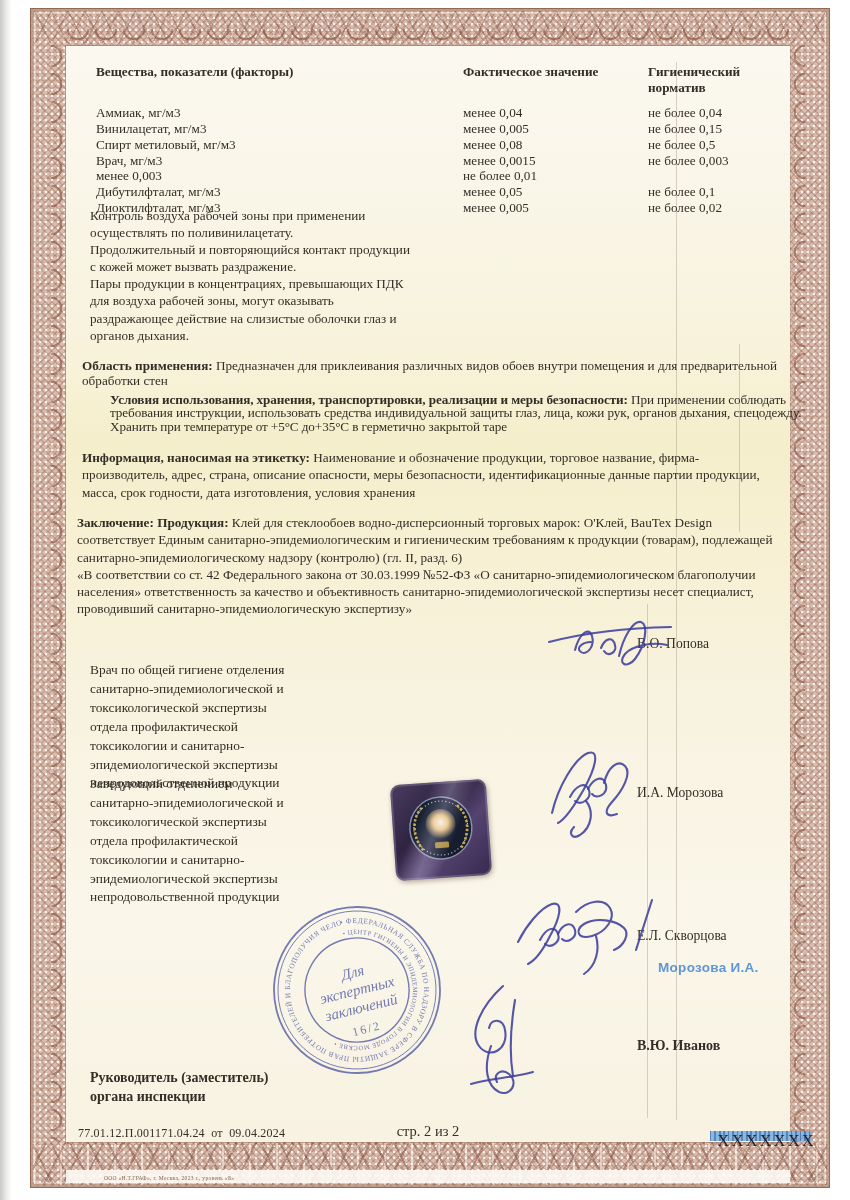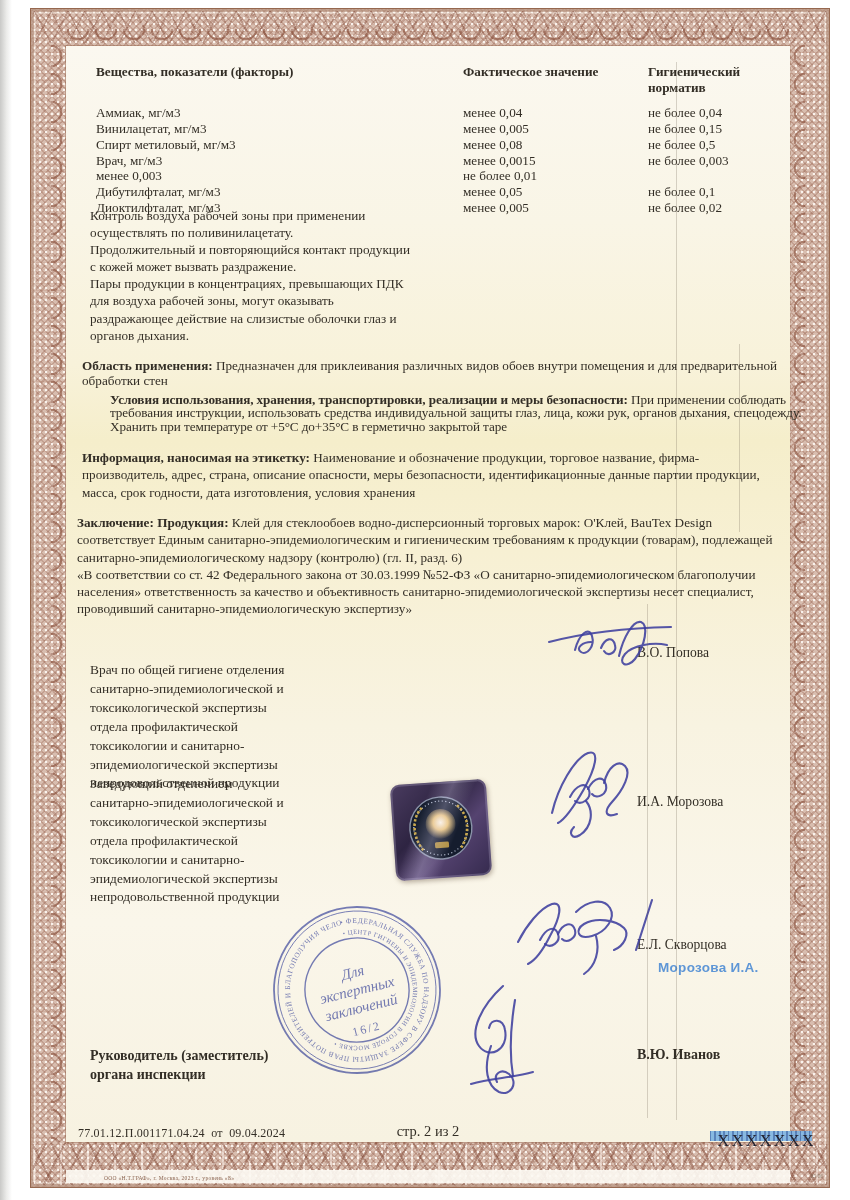--- a/index.html
+++ b/index.html
@@ -58,22 +58,22 @@
   .thead{font-weight:bold;margin-bottom:10px;}
   
   .notes{left:24px;top:161px;width:420px;font-size:13.2px;line-height:17.1px;}
   .sec-obl{left:16px;top:313px;width:706px;font-size:13.2px;line-height:14.5px;}
   .sec-usl{left:16px;top:347px;width:710px;font-size:13.2px;line-height:13.4px;letter-spacing:-.1px;margin-left:28px;}
   .sec-info{left:16px;top:403px;width:700px;font-size:13.2px;line-height:17.3px;}
   .sec-concl{left:11px;top:468px;width:712px;font-size:13.2px;line-height:17.3px;}
   
   .sig-title{left:24px;width:330px;font-size:13.4px;line-height:18.9px;}
   .t1{top:583px;margin-top:32px;} .t2{top:729px;} .t3{top:872px;}
-  .ruk{left:24px;top:1000px;width:330px;font-size:14px;line-height:19px;font-weight:bold;}
-  .name{left:571px;font-size:13.6px;margin-top:9px;}
+  .ruk{left:24px;top:1022px;width:330px;font-size:14px;line-height:19px;font-weight:bold;}
+  .name{left:571px;font-size:13.6px;}
   .n1{top:590px;} .n2{top:739px;} .n3{top:882px;} .n4{top:992px;font-weight:bold;font-size:14px;}
   .annot{left:592px;top:914px;font-size:13.5px;font-weight:bold;color:#5e96d6;
     font-family:"Liberation Sans","DejaVu Sans",sans-serif;letter-spacing:.3px;}
   .sig-svg{position:absolute;}
   .sig-svg path{fill:none;stroke:#3d3f9e;stroke-width:2.1;stroke-linecap:round;opacity:.88;}
   
   .stamp{left:206px;top:859px;width:170px;height:170px;transform:rotate(-14deg);
     opacity:.8;mix-blend-mode:multiply;}
   .stamp text{fill:#5560b5;}
   .stamp .ring{fill:none;stroke:#5560b5;}

